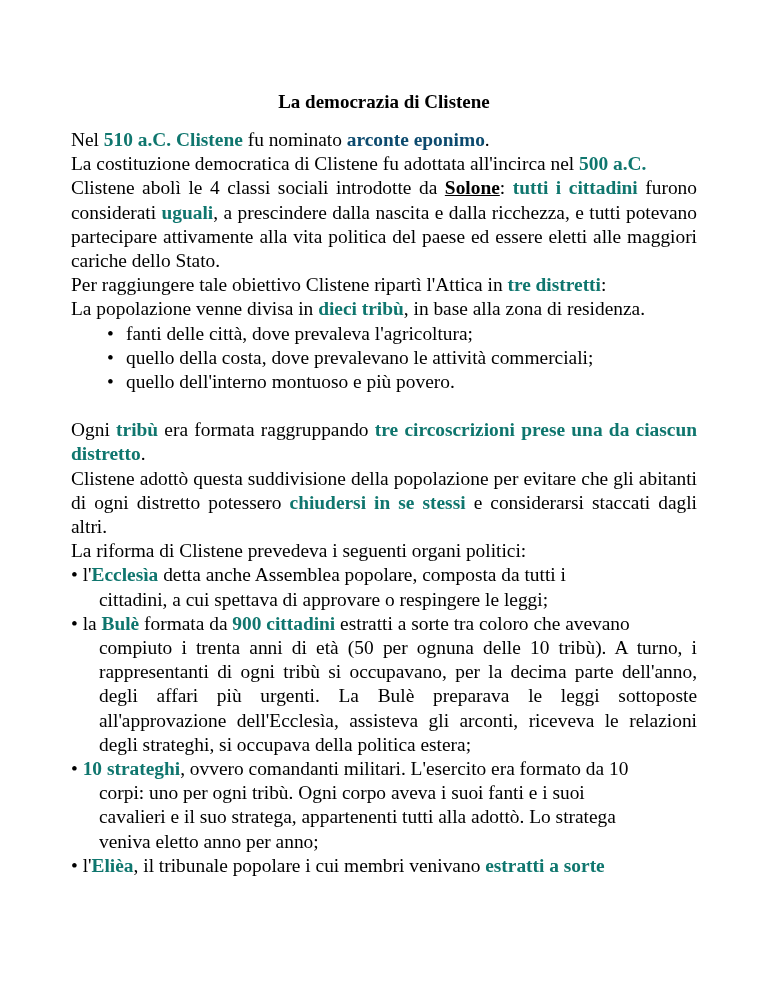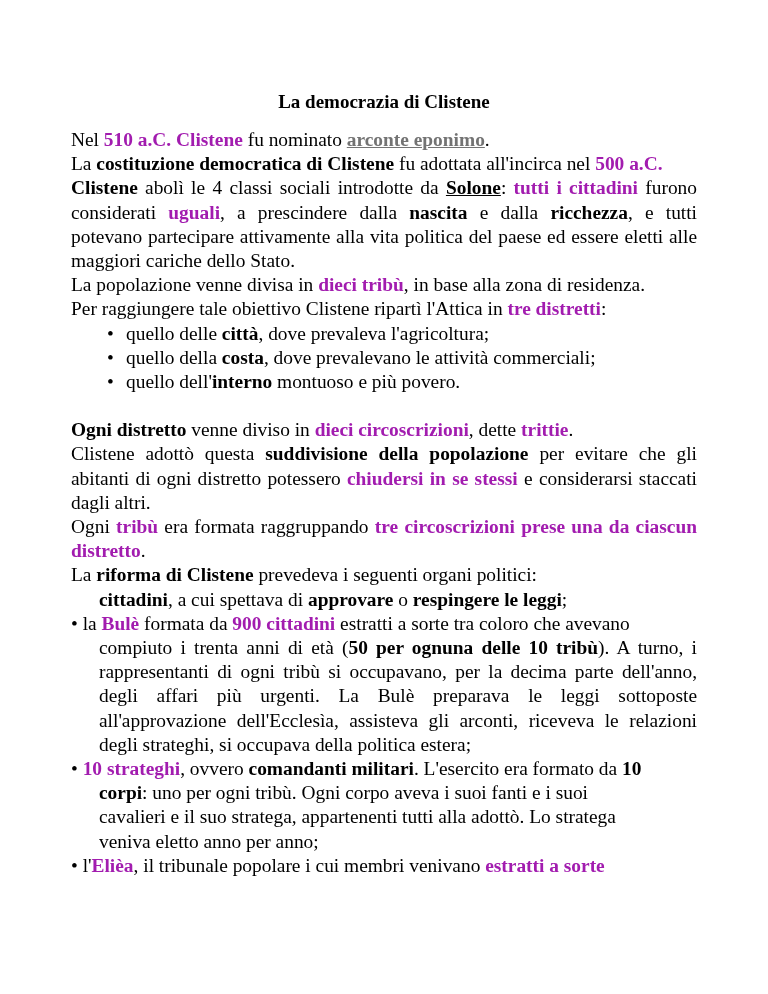--- a/index.html
+++ b/index.html
@@ -12,24 +12,24 @@
   .title {
     position: absolute; left: 0; width: 768px; top: 90px;
     text-align: center; font-weight: bold; font-size: 19px; line-height: 24px;
   }
   .body-text {
     position: absolute; left: 71px; top: 128px; width: 626px;
     font-size: 19.4px; line-height: 24.2px;
   }
   .para { margin: 0; text-align: justify; }
   .para.left { text-align: left; }
-  .r { color: #a21caf; font-weight: bold; }
-  .b { font-weight: bold; }
+  .r { color: #0f766e; font-weight: bold; }
+  .b { font-weight: normal; }
   .u { text-decoration: underline; font-weight: bold; }
-  .ru { color: #737373; font-weight: bold; text-decoration: underline; }
+  .ru { color: #0c4a6e; font-weight: bold; }
   ul.dot { margin: 0; padding: 0; list-style: none; }
   ul.dot li { position: relative; padding-left: 55px; }
   ul.dot li .bullet { position: absolute; left: 36px; top: 0; }
   .gap { height: 24px; }
   .organ { position: relative; padding-left: 0; }
   .organ .cont { display: block; padding-left: 28px; text-align: justify; }
   .organ .first { display: block; text-align: justify; }
   .organ.left .first, .organ.left .cont { text-align: left; }
 </style>
 </head>
@@ -39,41 +39,41 @@
   <div class="title">La democrazia di Clistene</div>
 
   <div class="body-text">
 
     <p class="para"><span>Nel </span><span class="r">510 a.C. Clistene</span><span> fu nominato </span><span class="ru">arconte eponimo</span><span>.</span></p>
 
     <p class="para"><span>La </span><span class="b">costituzione democratica di Clistene</span><span> fu adottata all'incirca nel </span><span class="r">500 a.C.</span></p>
 
     <p class="para"><span class="b">Clistene</span><span> abolì le 4 classi sociali introdotte da </span><span class="u">Solone</span><span>: </span><span class="r">tutti i cittadini</span><span> furono considerati </span><span class="r">uguali</span><span>, a prescindere dalla </span><span class="b">nascita</span><span> e dalla </span><span class="b">ricchezza</span><span>, e tutti potevano partecipare attivamente alla vita politica del paese ed essere eletti alle maggiori cariche dello Stato.</span></p>
 
+    <p class="para left"><span>Per raggiungere tale obiettivo Clistene ripartì l'Attica in </span><span class="r">tre distretti</span><span>:</span></p>
+
     <p class="para left"><span>La popolazione venne divisa in </span><span class="r">dieci tribù</span><span>, in base alla zona di residenza.</span></p>
 
-    <p class="para left"><span>Per raggiungere tale obiettivo Clistene ripartì l'Attica in </span><span class="r">tre distretti</span><span>:</span></p>
-
     <ul class="dot">
-      <li><span class="bullet">•</span><span>quello delle </span><span class="b">città</span><span>, dove prevaleva l'agricoltura;</span></li>
+      <li><span class="bullet">•</span><span>fanti delle </span><span class="b">città</span><span>, dove prevaleva l'agricoltura;</span></li>
       <li><span class="bullet">•</span><span>quello della </span><span class="b">costa</span><span>, dove prevalevano le attività commerciali;</span></li>
       <li><span class="bullet">•</span><span>quello dell'</span><span class="b">interno</span><span> montuoso e più povero.</span></li>
     </ul>
 
     <div class="gap"></div>
 
-    <p class="para left"><span class="b">Ogni distretto</span><span> venne diviso in </span><span class="r">dieci circoscrizioni</span><span>, dette </span><span class="r">trittie</span><span>.</span></p>
+
+    <p class="para"><span>Ogni </span><span class="r">tribù</span><span> era formata raggruppando </span><span class="r">tre circoscrizioni prese una da ciascun distretto</span><span>.</span></p>
 
     <p class="para"><span>Clistene adottò questa </span><span class="b">suddivisione della popolazione</span><span> per evitare che gli abitanti di ogni distretto potessero </span><span class="r">chiudersi in se stessi</span><span> e considerarsi staccati dagli altri.</span></p>
-
-    <p class="para"><span>Ogni </span><span class="r">tribù</span><span> era formata raggruppando </span><span class="r">tre circoscrizioni prese una da ciascun distretto</span><span>.</span></p>
 
     <p class="para left"><span>La </span><span class="b">riforma di Clistene</span><span> prevedeva i seguenti organi politici:</span></p>
 
     <div class="organ left">
+      <span class="first"><span>•</span><span> l'</span><span class="r">Ecclesìa</span><span> detta anche </span><span class="b">Assemblea popolare</span><span>, composta da </span><span class="b">tutti i</span></span>
       <span class="cont"><span class="b">cittadini</span><span>, a cui spettava di </span><span class="b">approvare</span><span> o </span><span class="b">respingere le leggi</span><span>;</span></span>
     </div>
 
     <div class="organ">
       <span class="first"><span>•</span><span> la </span><span class="r">Bulè</span><span> formata da </span><span class="r">900 cittadini</span><span> estratti a sorte tra coloro che avevano</span></span>
       <span class="cont"><span>compiuto i trenta anni di età (</span><span class="b">50 per ognuna delle 10 tribù</span><span>). A turno, i rappresentanti di ogni tribù si occupavano, per la decima parte dell'anno, degli affari più urgenti. La Bulè preparava le leggi sottoposte all'approvazione dell'Ecclesìa, assisteva gli arconti, riceveva le relazioni degli strateghi, si occupava della politica estera;</span></span>
     </div>
 
 
     <div class="organ left">

